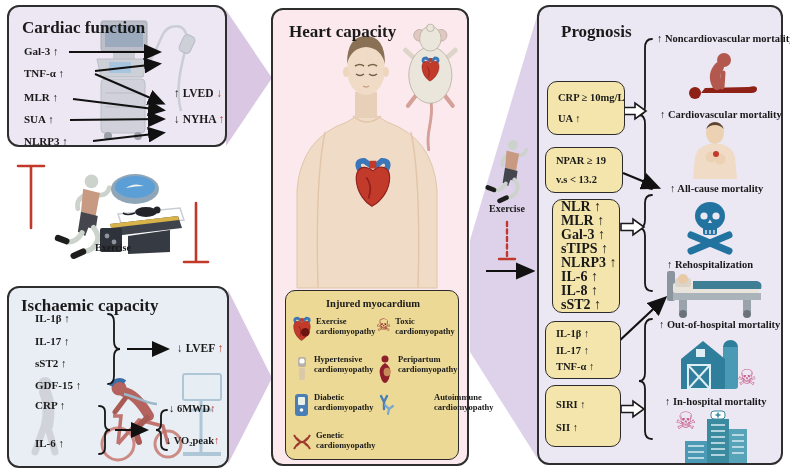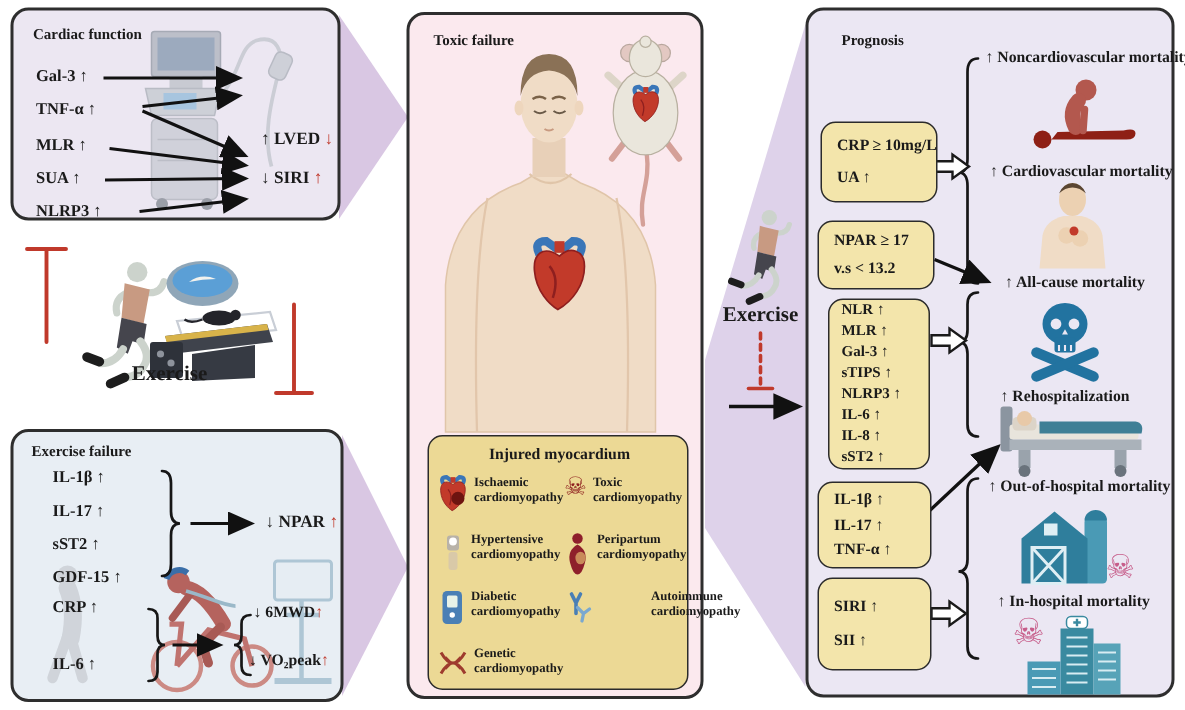--- a/index.html
+++ b/index.html
@@ -4,34 +4,34 @@
 <style>
   html,body{margin:0;padding:0;background:#fff;}
   .stage{position:relative;width:790px;height:473px;background:#ffffff;overflow:hidden;
          font-family:"Liberation Serif","DejaVu Serif",serif;font-weight:bold;color:#1a1a1a;}
   .abs{position:absolute;}
   svg{overflow:visible;}
   .panel{position:absolute;border:2px solid #2e2e2e;border-radius:12px;box-sizing:border-box;}
   .lav{background:#ece7f2;}
   .blu{background:#e8eef4;}
   .pnk{background:#fbe9ee;}
-  .ptitle{position:absolute;font-size:10px;white-space:nowrap;}
+  .ptitle{position:absolute;font-size:17px;white-space:nowrap;}
   .bm{position:absolute;font-size:11px;white-space:nowrap;}
   .out{position:absolute;font-size:11.5px;white-space:nowrap;}
   .red{color:#c0392b;}
   .tanbox{position:absolute;background:#f3e5ab;border:1.6px solid #2b2b2b;border-radius:10px;
           box-sizing:border-box;display:flex;flex-direction:column;justify-content:space-evenly;}
   .tanbox .ln{font-size:10.5px;padding-left:10px;white-space:nowrap;}
-  .tanbox.tight .ln{font-size:10px;padding-left:8px;line-height:13.6px;}
+  .tanbox.tight .ln{font-size:14px;padding-left:8px;line-height:13.6px;}
   .pout{position:absolute;font-size:10.5px;white-space:nowrap;}
   .injured{position:absolute;background:#ecd995;border:1.8px solid #2b2b2b;border-radius:10px;box-sizing:border-box;text-decoration:underline;}
   .inj-item{position:absolute;width:84px;display:flex;align-items:flex-start;}
   .inj-item .txt{font-size:8.5px;line-height:1.12;width:64px;margin-left:4px;}
   .skull-glyph{font-family:"DejaVu Sans",sans-serif;line-height:1;}
-  .exlabel{position:absolute;font-size:14px;text-align:center;white-space:nowrap;}
+  .exlabel{position:absolute;font-size:10px;text-align:center;white-space:nowrap;}
 </style>
 </head>
 <body>
 
 <div class="stage">
 
   <svg width="0" height="0" class="abs">
       <defs>
     <g id="anat-heart">
       <path d="M6,10 Q2,2 10,2 L17,7" fill="none" stroke="#3a76b8" stroke-width="5"></path>
@@ -114,21 +114,21 @@
     <div class="bm" style="left:15px;top:84px;">MLR ↑</div>
     <div class="bm" style="left:15px;top:106px;">SUA ↑</div>
     <div class="bm" style="left:15px;top:128px;">NLRP3 ↑</div>
     <div class="out" style="left:165px;top:39px;margin-top:41px;">
       <span>↑</span>
       <span>LVED</span>
       <span class="red">↓</span>
     </div>
     <div class="out" style="left:165px;top:106px;">
       <span>↓</span>
-      <span>SIRI</span>
+      <span>NYHA</span>
       <span class="red">↑</span>
     </div>
   </div>
 
   <svg class="abs" width="58" height="88" viewBox="0 0 52 84" style="left:52px;top:172px;">
       <use href="#runner-fig"></use>
     </svg>
   <svg class="abs" width="50" height="40" style="left:110px;top:170px;">
     <ellipse cx="25" cy="19" rx="24" ry="15" fill="#8fa6b8"></ellipse>
     <ellipse cx="25" cy="17" rx="20" ry="11" fill="#5b9fd6"></ellipse>
@@ -178,30 +178,30 @@
           </marker>
         </defs>
       <g stroke="#161616" stroke-width="1.8" fill="none" stroke-linecap="round">
         <path d="M99,26 Q105,26 105,34 L105,53 Q105,61 111,61 Q105,61 105,69 L105,88 Q105,96 99,96"></path>
         <path d="M90,118 Q96,118 96,124 L96,136 Q96,142 101,142 Q96,142 96,148 L96,160 Q96,166 90,166"></path>
         <path d="M158,122 Q152,122 152,128 L152,136 Q152,142 147,142 Q152,142 152,148 L152,156 Q152,162 158,162"></path>
       </g>
       <line x1="118" y1="61" x2="157" y2="61" stroke="#111" stroke-width="2" marker-end="url(#ah2)"></line>
       <line x1="106" y1="142" x2="136" y2="142" stroke="#111" stroke-width="2" marker-end="url(#ah2)"></line>
     </svg>
-    <div class="ptitle" style="left:12px;top:8px;">Exercise failure</div>
+    <div class="ptitle" style="left:12px;top:8px;">Ischaemic capacity</div>
     <div class="bm" style="left:26px;top:24px;">IL-1β ↑</div>
     <div class="bm" style="left:26px;top:47px;">IL-17 ↑</div>
     <div class="bm" style="left:26px;top:69px;">sST2 ↑</div>
     <div class="bm" style="left:26px;top:91px;">GDF-15 ↑</div>
     <div class="bm" style="left:26px;top:111px;">CRP ↑</div>
     <div class="bm" style="left:26px;top:149px;">IL-6 ↑</div>
     <div class="out" style="left:168px;top:54px;">
       <span>↓</span>
-      <span>NPAR</span>
+      <span>LVEF</span>
       <span class="red">↑</span>
     </div>
     <div class="out" style="left:160px;top:115px;font-size:10.5px;">
       <span>↓</span>
       <span>6MWD</span><span class="red">↑</span>
     </div>
     <div class="out" style="left:157px;top:147px;font-size:10.5px;">
       <span>↓</span>
       <span>VO₂peak</span><span class="red">↑</span>
     </div>
@@ -231,30 +231,30 @@
       <path d="M16,86 L6,99 M50,86 L60,99" stroke="#d4a098" stroke-width="5" stroke-linecap="round"></path>
       <ellipse cx="33" cy="62" rx="26" ry="34" fill="#eae6dc" stroke="#b8b0a0"></ellipse>
       <circle cx="20" cy="14" r="7" fill="#e3c8c2" stroke="#b8a79e"></circle>
       <circle cx="46" cy="14" r="7" fill="#e3c8c2" stroke="#b8a79e"></circle>
       <ellipse cx="33" cy="18" rx="13" ry="15" fill="#eae6dc" stroke="#b8b0a0"></ellipse>
       <circle cx="33" cy="5" r="4.5" fill="#eae6dc" stroke="#b8b0a0"></circle>
       <g transform="translate(21,40) scale(0.68)">
           <use href="#anat-heart"></use>
         </g>
     </svg>
-    <div class="ptitle" style="left:16px;top:12px;">Toxic failure</div>
+    <div class="ptitle" style="left:16px;top:12px;">Heart capacity</div>
 
     <div class="injured" style="left:12px;top:280px;width:174px;height:170px;">
       <div class="abs" style="left:0;top:7px;width:174px;text-align:center;font-size:10.5px;">Injured myocardium</div>
       <div class="inj-item" style="left:6px;top:26px;">
         <svg width="20" height="24" viewBox="0 0 36 44">
             <use href="#anat-heart"></use>
             <circle cx="24" cy="28" r="8" fill="#6e1410"></circle>
           </svg>
-        <span class="txt">Ischaemic cardiomyopathy</span>
+        <span class="txt">Exercise cardiomyopathy</span>
       </div>
       <div class="inj-item" style="left:90px;top:26px;">
         <span class="skull-glyph" style="font-size:17px;color:#8e1f1f;">☠</span>
         <span class="txt">Toxic cardiomyopathy</span>
       </div>
       <div class="inj-item" style="left:6px;top:64px;">
         <svg width="18" height="26">
           <rect x="6" y="2" width="8" height="10" rx="2" fill="#b8b2a8"></rect>
             <circle cx="10" cy="6" r="2.6" fill="#ffffff"></circle>
           <rect x="7" y="13" width="6" height="12" rx="2" fill="#d9c9a8"></rect>
@@ -320,21 +320,21 @@
       <line x1="78" y1="336" x2="125" y2="292" stroke="#111" stroke-width="2.2" marker-end="url(#ah3)"></line>
     </svg>
 
     <div class="ptitle" style="left:22px;top:15px;">Prognosis</div>
 
     <div class="tanbox" style="left:8px;top:74px;width:78px;height:54px;">
       <div class="ln">CRP ≥ 10mg/L</div>
       <div class="ln">UA ↑</div>
     </div>
     <div class="tanbox" style="left:6px;top:140px;width:78px;height:46px;">
-      <div class="ln">NPAR ≥ 17</div>
+      <div class="ln">NPAR ≥ 19</div>
       <div class="ln">v.s &lt; 13.2</div>
     </div>
     <div class="tanbox tight" style="left:13px;top:192px;width:68px;height:114px;">
       <div class="ln">NLR ↑</div>
       <div class="ln">MLR ↑</div>
       <div class="ln">Gal-3 ↑</div>
       <div class="ln">sTIPS ↑</div>
       <div class="ln">NLRP3 ↑</div>
       <div class="ln">IL-6 ↑</div>
       <div class="ln">IL-8 ↑</div>

